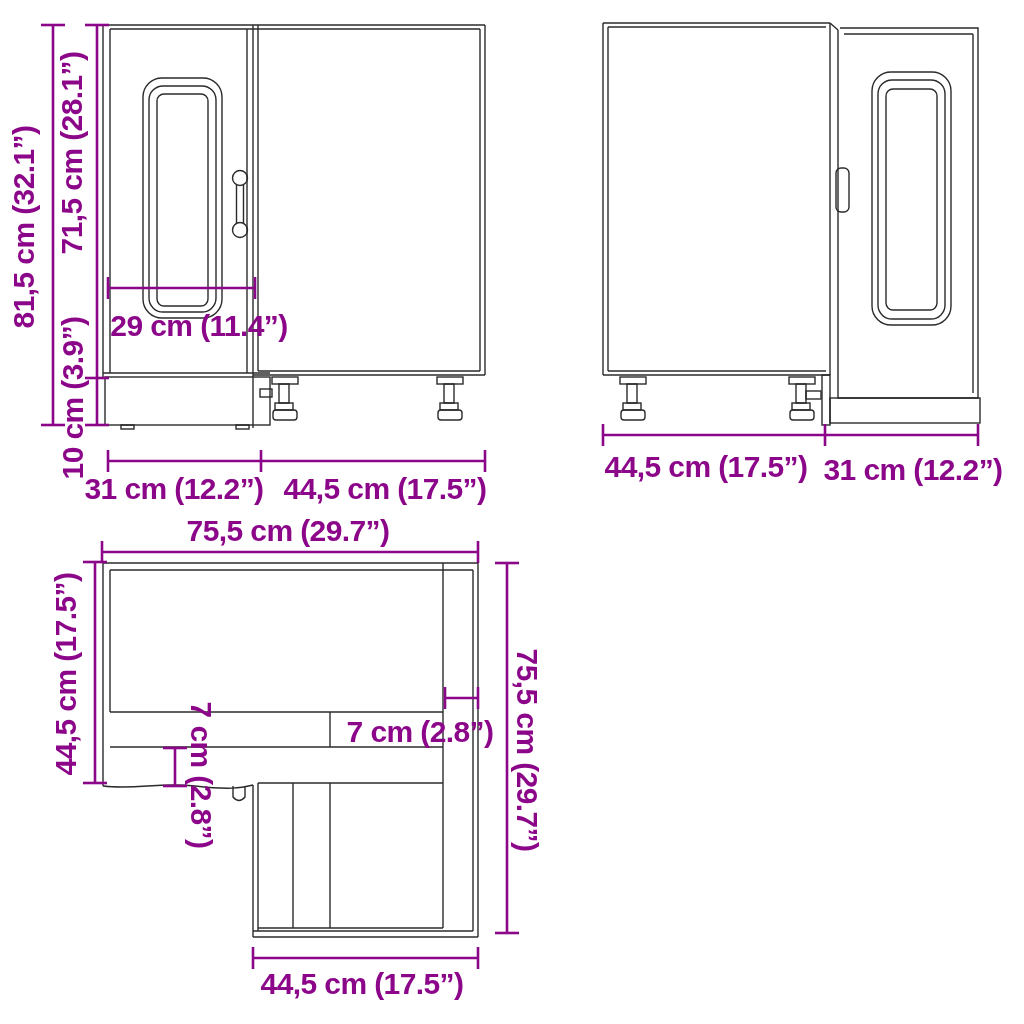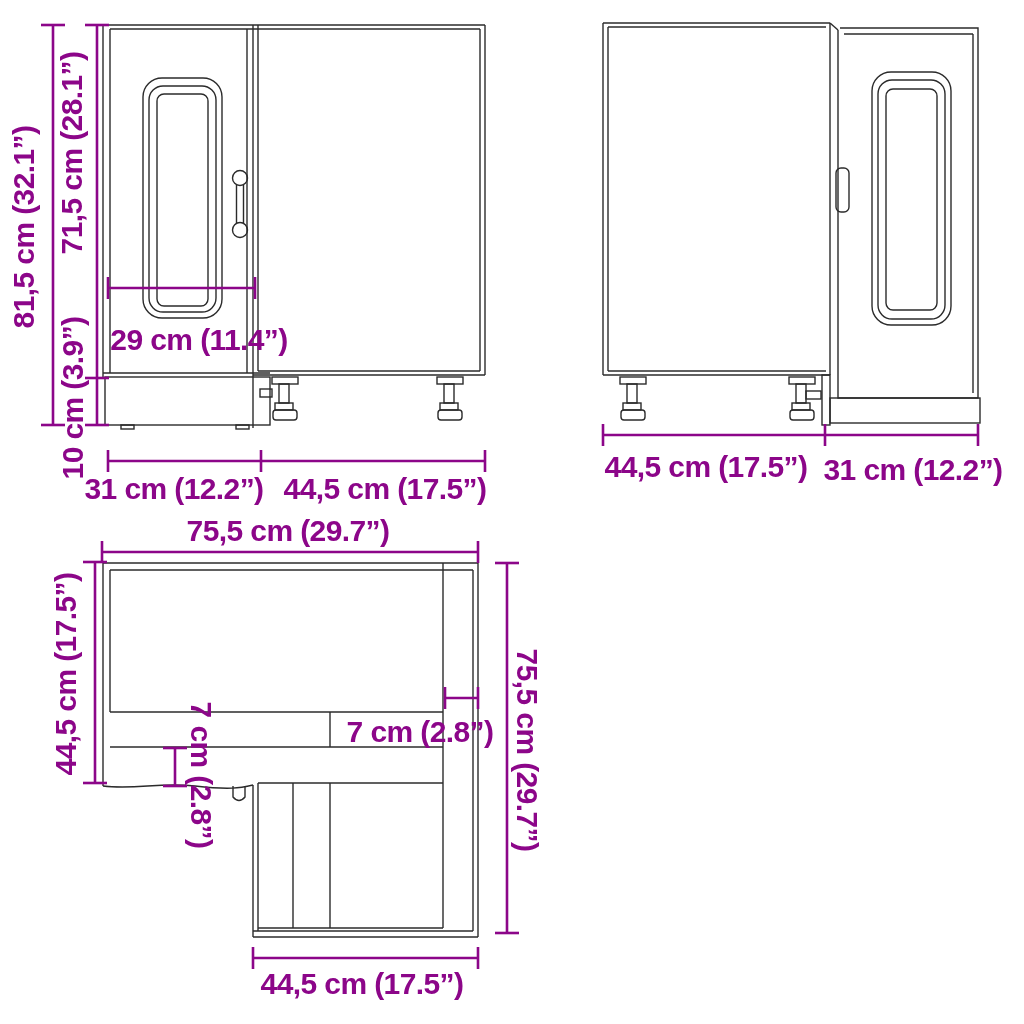--- a/index.html
+++ b/index.html
@@ -179,21 +179,21 @@
         <path d="M478,687 V709"></path>
       <path d="M253,958 H478"></path>
         <path d="M253,947 V969"></path>
         <path d="M478,947 V969"></path>
     </g>
   </svg>
 
   <div class="dim-label rot-ccw" style="left:24px;top:227px;">81,5 cm (32.1”)</div>
   <div class="dim-label rot-ccw" style="left:72px;top:153px;">71,5 cm (28.1”)</div>
   <div class="dim-label rot-ccw" style="left:73px;top:398px;">10 cm (3.9”)</div>
-  <div class="dim-label" style="left:199px;top:340px;text-align:right;">29 cm (11.4”)</div>
+  <div class="dim-label" style="left:199px;top:326px;text-align:right;">29 cm (11.4”)</div>
   <div class="dim-label" style="left:174px;top:489px;">31 cm (12.2”)</div>
   <div class="dim-label" style="left:385px;top:489px;">44,5 cm (17.5”)</div>
 
   <div class="dim-label" style="left:706px;top:467px;">44,5 cm (17.5”)</div>
   <div class="dim-label" style="left:913px;top:470px;">31 cm (12.2”)</div>
 
   <div class="dim-label" style="left:288px;top:531px;">75,5 cm (29.7”)</div>
   <div class="dim-label rot-ccw" style="left:66px;top:674px;">44,5 cm (17.5”)</div>
   <div class="dim-label rot-cw" style="left:527px;top:750px;">75,5 cm (29.7”)</div>
   <div class="dim-label rot-cw" style="left:201px;top:775px;">7 cm (2.8”)</div>

